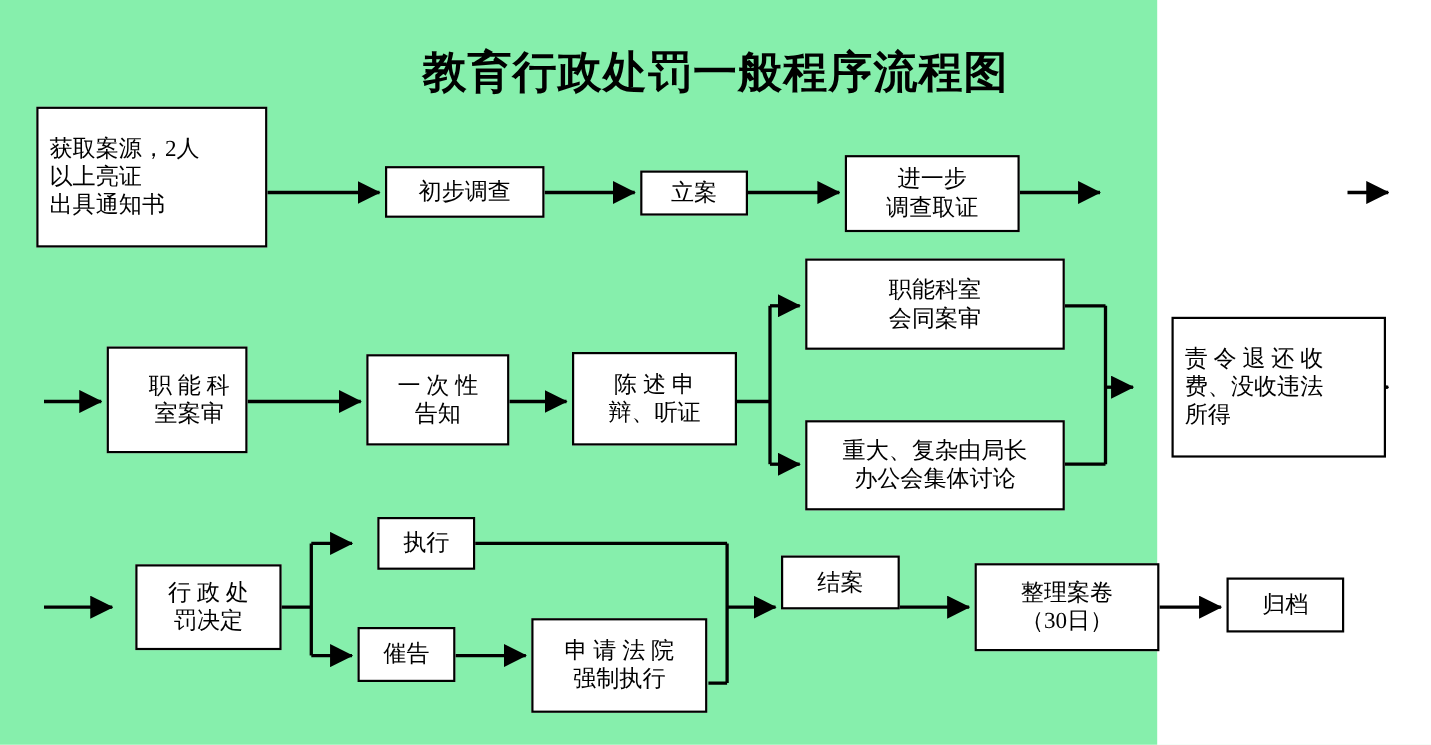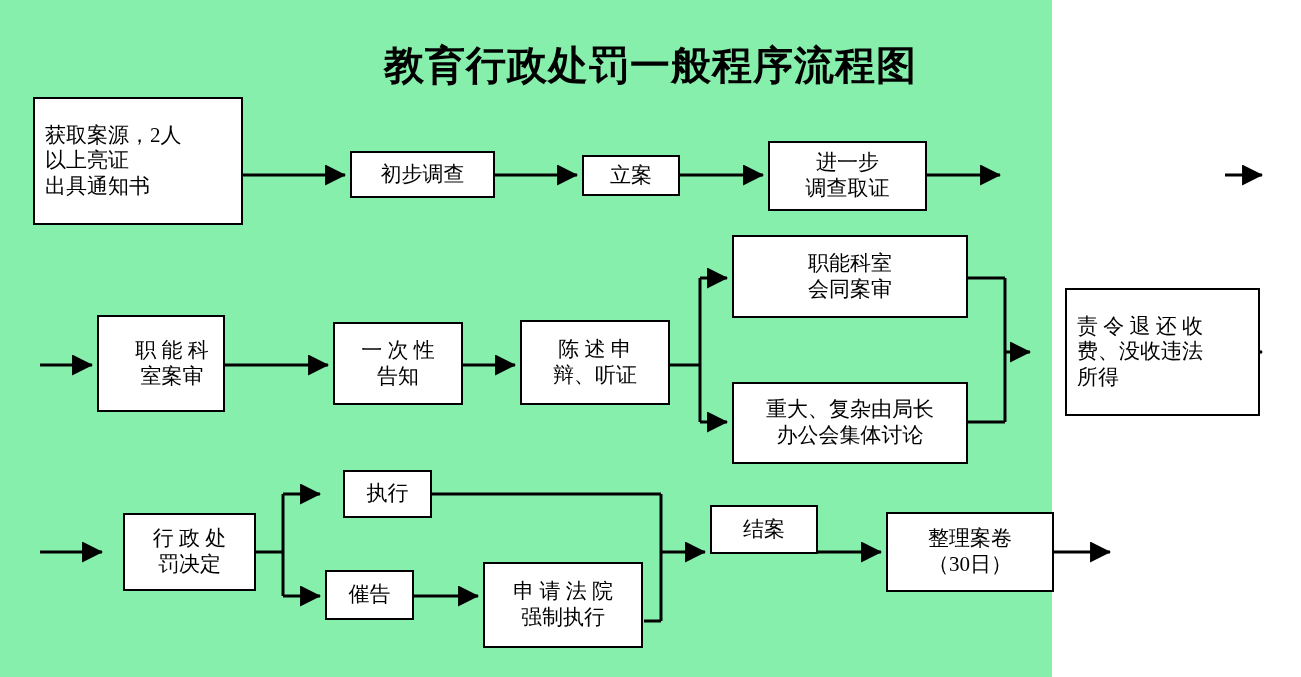--- a/index.html
+++ b/index.html
@@ -177,14 +177,17 @@
 
   <div class="node center" style="left:710px; top:505px; width:108px; height:49px;">
     <span class="ln">结案</span>
   </div>
 
   <div class="node center" style="left:886px; top:512px; width:168px; height:80px;">
     <span class="ln">整理案卷</span>
     <span class="ln">（30日）</span>
   </div>
 
+  <div class="node center" style="left:1115px; top:525px; width:107px; height:50px;">
+    <span class="ln">归档</span>
+  </div>
 
 </div>
 
 </body></html>

